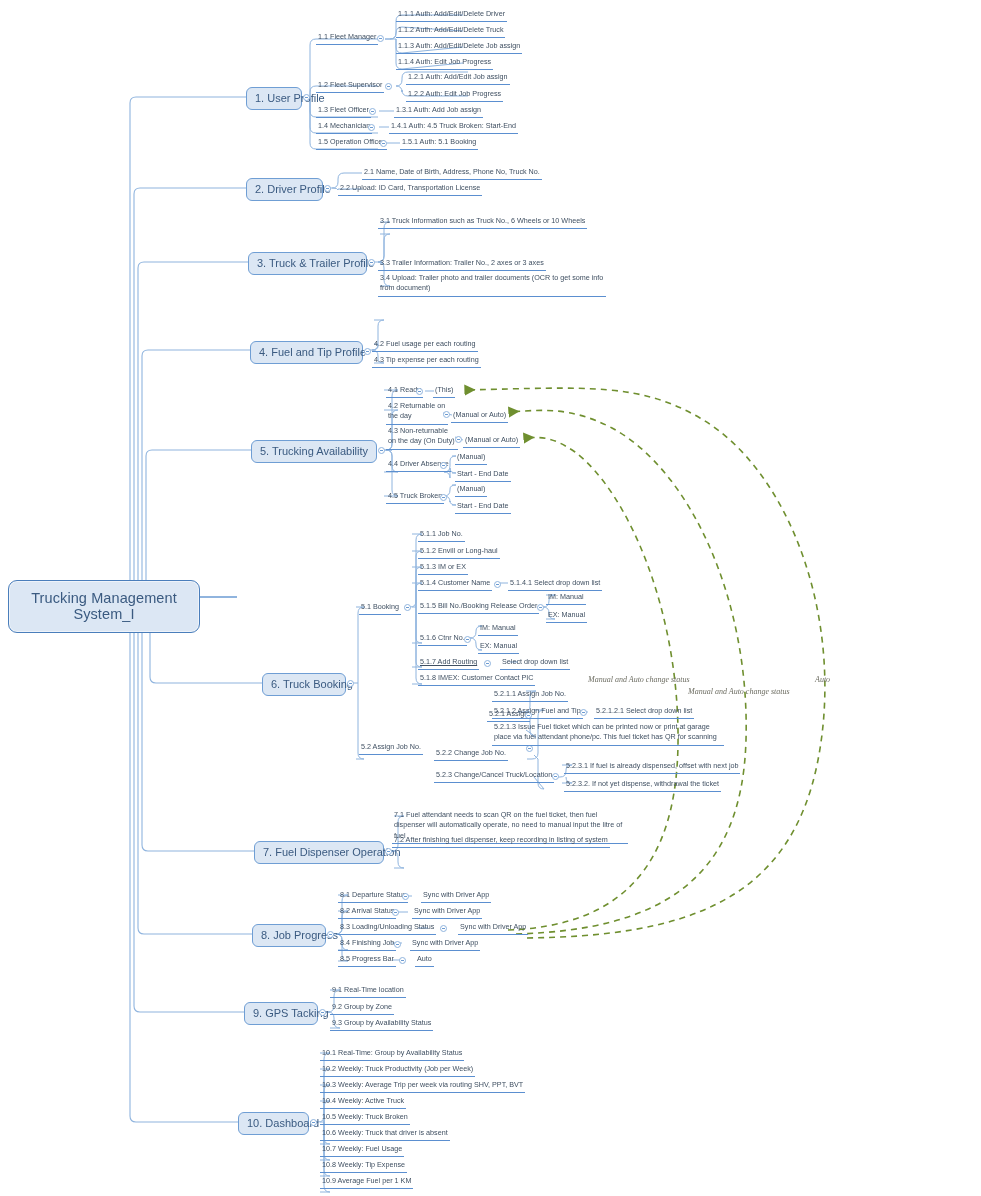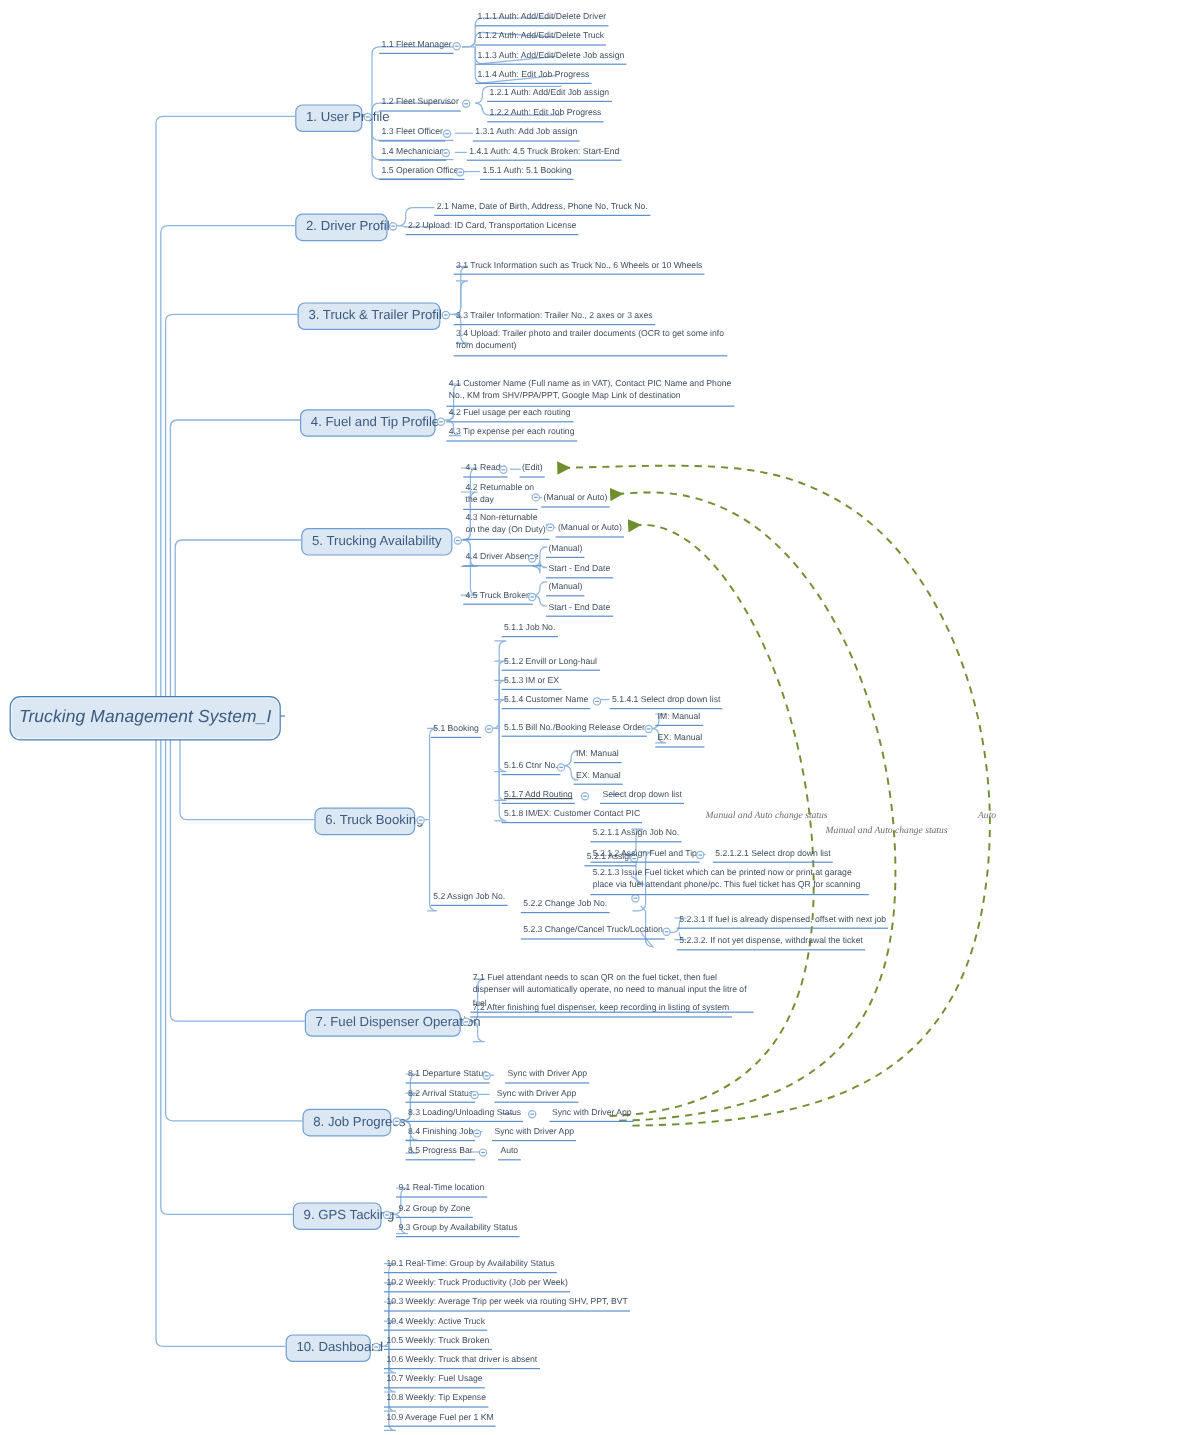--- a/index.html
+++ b/index.html
@@ -20,32 +20,31 @@
   #wires{
     position:absolute;
     left:0; top:0;
     width:981px; height:1196px;
     pointer-events:none;
   }
   
   .root-node{
     position:absolute;
     left:8px; top:580px;
-    width:226px;
+    width:192px;
     box-sizing:border-box;
     padding:9px 6px 10px 6px;
     text-align:center;
     background:#dce7f4;
     border:1.6px solid #4a7ebb;
     border-radius:9px;
     color:#3a5a80;
     font-size:14.5px;
     letter-spacing:.1px;
     box-shadow:0 0 0 1px rgba(255,255,255,.5) inset;
-    font-style:italic;
   }
   
   .branch-node{
     position:absolute;
     box-sizing:border-box;
     padding:4px 8px 5px 8px;
     background:#dce7f4;
     border:1.3px solid #6f9ed4;
     border-radius:6px;
     color:#3a5a80;
@@ -305,32 +304,31 @@
   </div>
   <div class="toggle" style="left:368px; top:259px;"></div>
   <div class="sub" style="left:378px; top:216px;">3.1 Truck Information such as Truck No., 6 Wheels or 10 Wheels</div>
   <div class="sub" style="left:378px; top:258px;">3.3 Trailer Information: Trailer No., 2 axes or 3 axes</div>
   <div class="sub wrap" style="left:378px; top:273px; width:228px;">3.4 Upload: Trailer photo and trailer documents (OCR to get some info from document)</div>
 
   <div class="branch-node" style="left:250px; top:341px; width:113px;">
     <span>4. Fuel and Tip Profile</span>
   </div>
   <div class="toggle" style="left:364px; top:348px;"></div>
-  <div class="sub wrap" style="left:372px; top:315px; width:240px;">4.1 Customer Name (Full name as in VAT), Contact PIC Name and Phone No., KM from SHV/PPA/PPT, Google Map Link of destination</div>
   <div class="sub" style="left:372px; top:339px;">4.2 Fuel usage per each routing</div>
   <div class="sub" style="left:372px; top:355px;">4.3 Tip expense per each routing</div>
 
   <div class="branch-node" style="left:251px; top:440px; width:126px;">
     <span>5. Trucking Availability</span>
   </div>
   <div class="toggle" style="left:378px; top:447px;"></div>
 
   <div class="sub" style="left:386px; top:385px;">4.1 Ready</div>
   <div class="toggle" style="left:416px; top:388px;"></div>
-  <div class="sub" style="left:433px; top:385px;">(Edit)</div>
+  <div class="sub" style="left:433px; top:385px;">(This)</div>
 
   <div class="sub wrap" style="left:386px; top:401px; width:62px;">4.2 Returnable on the day</div>
   <div class="toggle" style="left:443px; top:411px;"></div>
   <div class="sub" style="left:451px; top:410px;">(Manual or Auto)</div>
 
   <div class="sub wrap" style="left:386px; top:426px; width:72px;">4.3 Non-returnable on the day (On Duty)</div>
   <div class="toggle" style="left:455px; top:436px;"></div>
   <div class="sub" style="left:463px; top:435px;">(Manual or Auto)</div>
 
   <div class="sub" style="left:386px; top:459px;">4.4 Driver Absence</div>
@@ -343,21 +341,21 @@
   <div class="sub" style="left:455px; top:484px;">(Manual)</div>
   <div class="sub" style="left:455px; top:501px;">Start - End Date</div>
 
   <div class="branch-node" style="left:262px; top:673px; width:84px;">
     <span>6. Truck Booking</span>
   </div>
   <div class="toggle" style="left:347px; top:680px;"></div>
 
   <div class="sub" style="left:359px; top:602px;">5.1 Booking</div>
   <div class="toggle" style="left:404px; top:604px;"></div>
-  <div class="sub" style="left:418px; top:518px;">5.1.1 Job No.</div>
+  <div class="sub" style="left:418px; top:529px;">5.1.1 Job No.</div>
   <div class="sub" style="left:418px; top:546px;">5.1.2 Envill or Long-haul</div>
   <div class="sub" style="left:418px; top:562px;">5.1.3 IM or EX</div>
   <div class="sub" style="left:418px; top:578px;">5.1.4 Customer Name</div>
   <div class="toggle" style="left:494px; top:581px;"></div>
   <div class="sub" style="left:508px; top:578px;">5.1.4.1 Select drop down list</div>
 
   <div class="sub" style="left:418px; top:601px;">5.1.5 Bill No./Booking Release Order</div>
   <div class="toggle" style="left:537px; top:604px;"></div>
   <div class="sub" style="left:546px; top:592px;">IM: Manual</div>
   <div class="sub" style="left:546px; top:610px;">EX: Manual</div>

